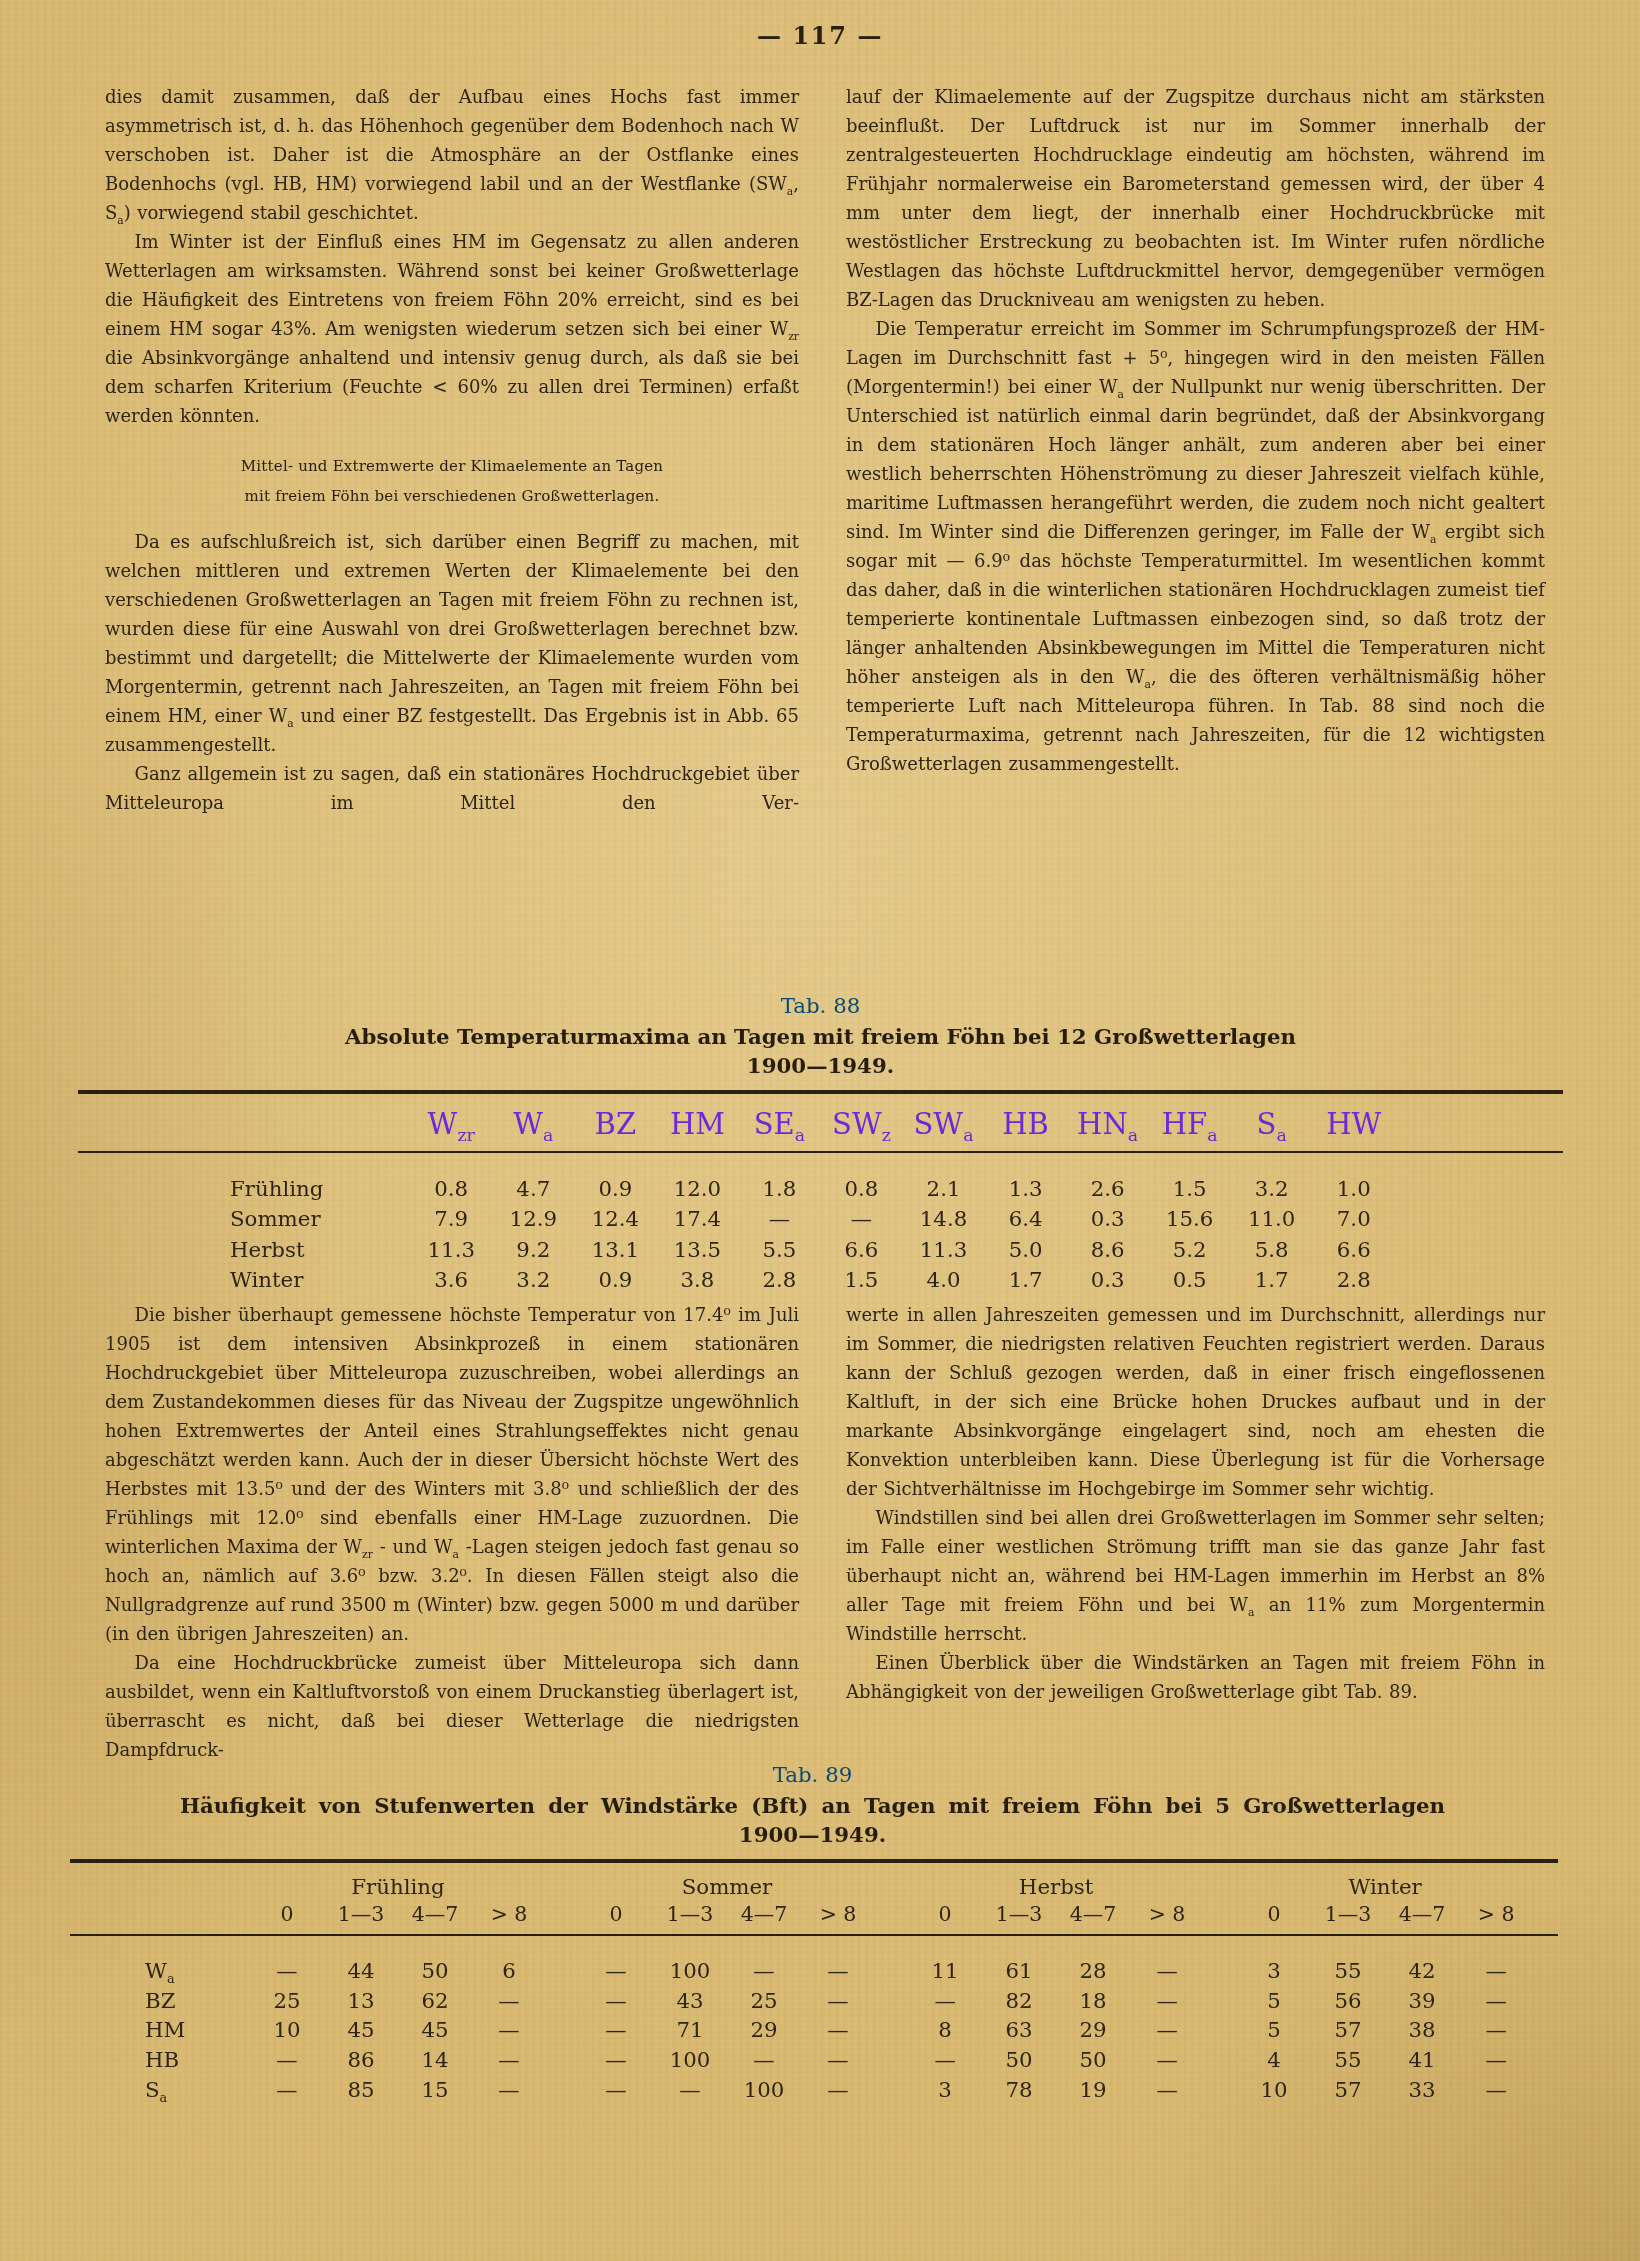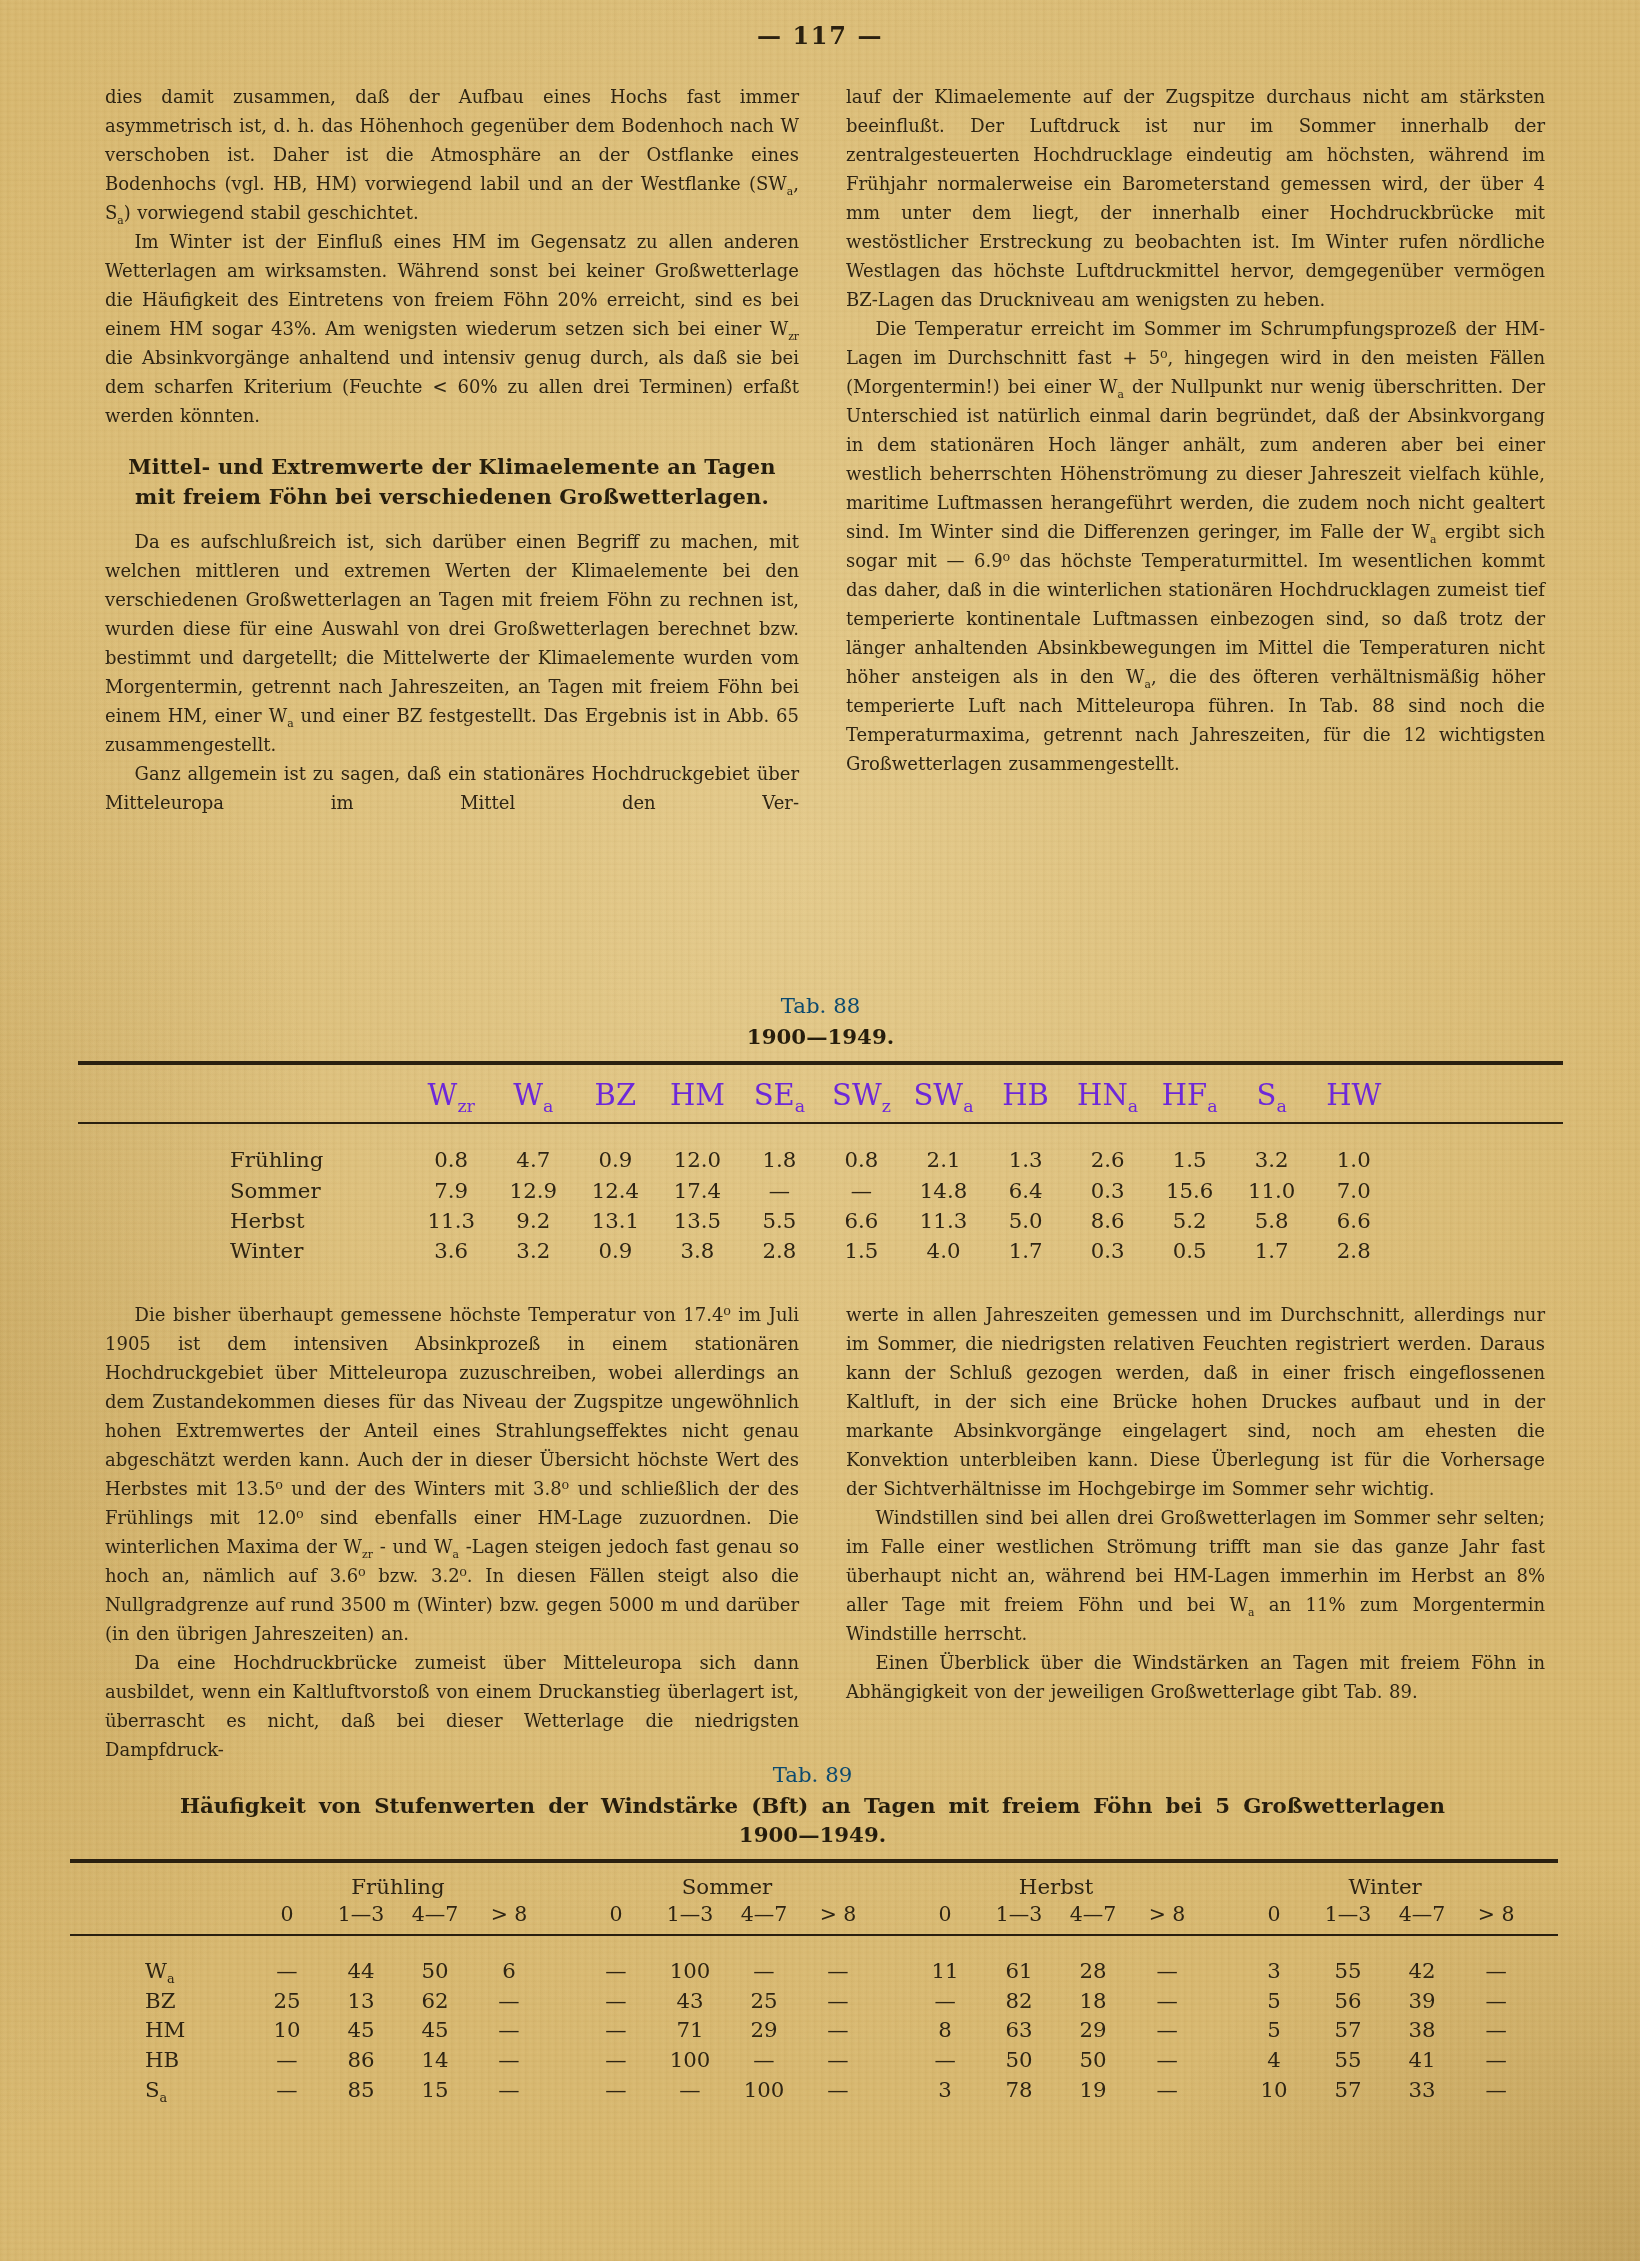--- a/index.html
+++ b/index.html
@@ -23,23 +23,23 @@
     margin: 0;
     text-align: justify;
     font-size: 18px;
     line-height: 29px;
     word-spacing: 0.8px;
     hyphens: none;
   }
   .indent { text-indent: 29.5px; }
   .cont { text-align-last: justify; }
   .sheading {
-    font-weight: bold;
-    text-align: center;
-    font-size: 21px;
+    font-weight: normal;
+    text-align: center;
+    font-size: 15px;
     line-height: 29.5px;
     margin: 22px 0 16.4px 0;
     color: #261d0c;
     letter-spacing: 0.2px;
   }
   sub { font-size: 0.6em; line-height: 0; letter-spacing: 0; }
   #pagenum {
     top: 21.3px; left: 0; width: 1640px;
     text-align: center;
     font-size: 24px;
@@ -116,20 +116,21 @@
   <p class="indent cont">Ganz allgemein ist zu sagen, daß ein stationäres Hochdruckgebiet über Mitteleuropa im Mittel den Ver-</p>
 </div>
 
 <div id="tr" class="abs">
   <p>lauf der Klimaelemente auf der Zugspitze durchaus nicht am stärksten beeinflußt. Der Luftdruck ist nur im Sommer innerhalb der zentralgesteuerten Hochdrucklage eindeutig am höchsten, während im Frühjahr normalerweise ein Barometerstand gemessen wird, der über 4 mm unter dem liegt, der innerhalb einer Hochdruckbrücke mit westöstlicher Erstreckung zu beobachten ist. Im Winter rufen nördliche Westlagen das höchste Luftdruckmittel hervor, demgegenüber vermögen BZ-Lagen das Druckniveau am wenigsten zu heben.</p>
   <p class="indent">Die Temperatur erreicht im Sommer im Schrumpfungsprozeß der HM-Lagen im Durchschnitt fast + 5⁰, hingegen wird in den meisten Fällen (Morgentermin!) bei einer W<sub>a</sub> der Nullpunkt nur wenig überschritten. Der Unterschied ist natürlich einmal darin begründet, daß der Absinkvorgang in dem stationären Hoch länger anhält, zum anderen aber bei einer westlich beherrschten Höhenströmung zu dieser Jahreszeit vielfach kühle, maritime Luftmassen herangeführt werden, die zudem noch nicht gealtert sind. Im Winter sind die Differenzen geringer, im Falle der W<sub>a</sub> ergibt sich sogar mit — 6.9⁰ das höchste Temperaturmittel. Im wesentlichen kommt das daher, daß in die winterlichen stationären Hochdrucklagen zumeist tief temperierte kontinentale Luftmassen einbezogen sind, so daß trotz der länger anhaltenden Absinkbewegungen im Mittel die Temperaturen nicht höher ansteigen als in den W<sub>a</sub>, die des öfteren verhältnismäßig höher temperierte Luft nach Mitteleuropa führen. In Tab. 88 sind noch die Temperaturmaxima, getrennt nach Jahreszeiten, für die 12 wichtigsten Großwetterlagen zusammengestellt.</p>
 </div>
 
 <div id="t88blk" class="abs">
   <div class="tab-label">Tab. 88</div>
+  <div class="tab-title">Absolute Temperaturmaxima an Tagen mit freiem Föhn bei 12 Großwetterlagen</div>
   <div class="tab-period">1900—1949.</div>
   <table class="t88">
     <colgroup>
       <col style="width:332px">
       <col style="width:82px">
         <col style="width:82px">
         <col style="width:82px">
         <col style="width:82px">
       <col style="width:82px">
         <col style="width:82px">

